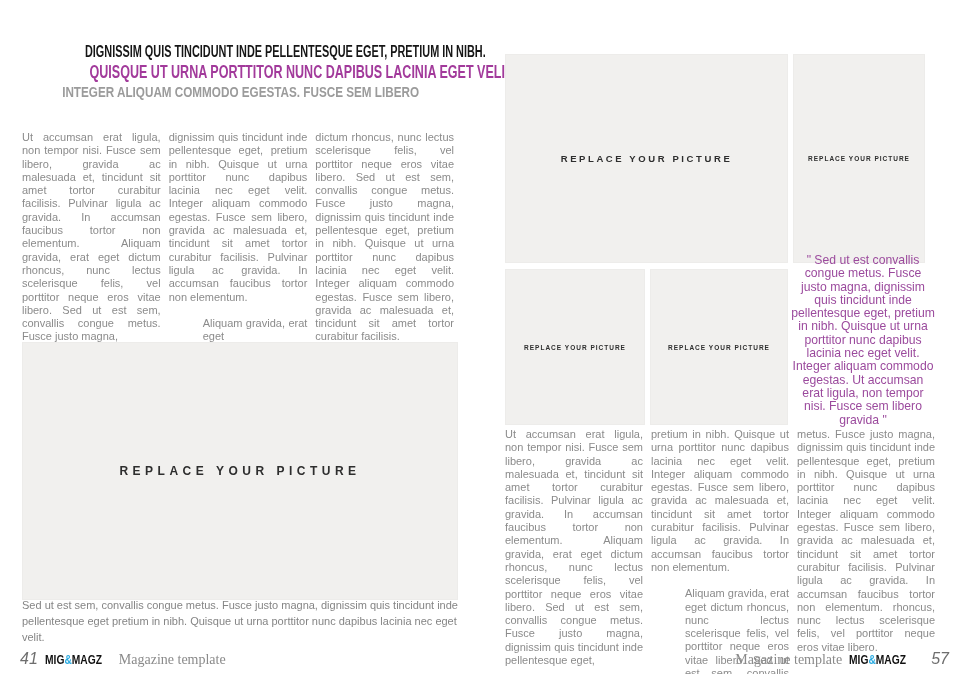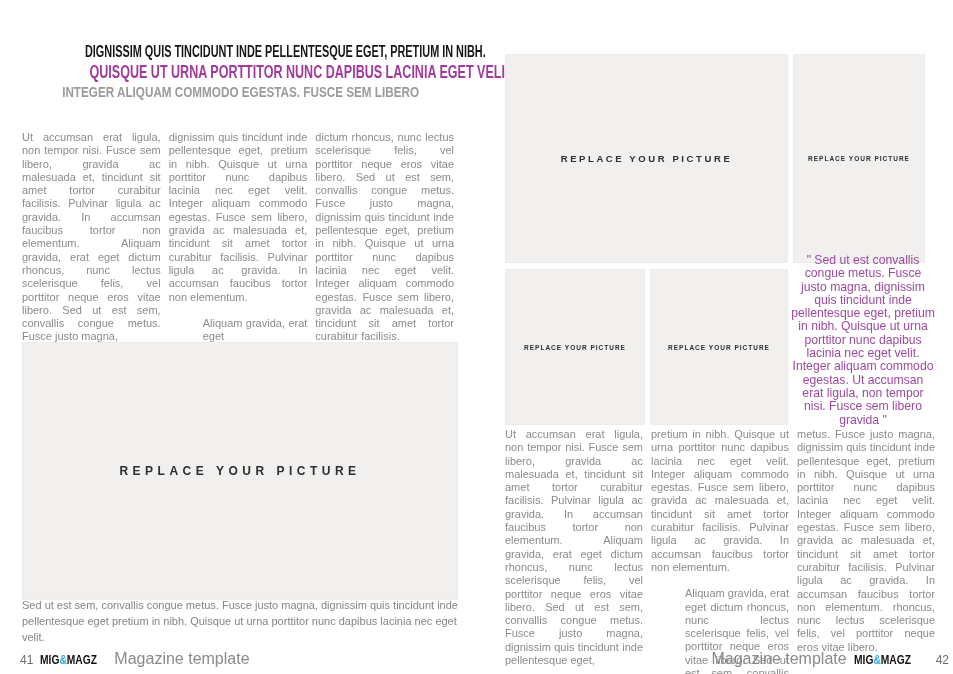--- a/index.html
+++ b/index.html
@@ -44,25 +44,25 @@
   }
   
   .caption{
     position:absolute;left:22px;top:597px;width:440px;margin:0;
     font-size:11px;line-height:16px;color:#858585;text-align:left;
   }
   
   .footer{position:absolute;top:650px;display:flex;align-items:baseline;gap:7px;}
   .footer-left{left:20px;}
   .footer-right{right:20px;}
-  .pagenum{font-size:12px;color:#6e6e6e;}
+  .pagenum{font-size:16px;color:#6e6e6e;font-style:italic;}
   .brand{font-size:13.5px;font-weight:700;color:#111;white-space:nowrap;display:inline-block;transform:scaleX(.76);transform-origin:left center;}
   .footer-right .brand{transform-origin:left center;}
   .brand .amp{color:#29abe2;}
-  .tagline{font-size:16px;color:#8a8a8a;}
+  .tagline{font-size:14px;color:#8a8a8a;font-family:Liberation Serif, serif;}
   .footer-left .tagline{margin-left:-8px;}
 </style>
 </head>
 <body>
 
 <div class="spread">
 
   <div>
 
     <header class="headline">
@@ -123,17 +123,17 @@
         <p>Aliquam gravida, erat eget dictum rhoncus, nunc lectus scelerisque felis, vel porttitor neque eros vitae libero. Sed ut est sem, convallis congue</p>
       </div>
       <div class="col">
         <p>metus. Fusce justo magna, dignissim quis tincidunt inde pellentesque eget, pretium in nibh. Quisque ut urna porttitor nunc dapibus lacinia nec eget velit. Integer aliquam commodo egestas. Fusce sem libero, gravida ac malesuada et, tincidunt sit amet tortor curabitur facilisis. Pulvinar ligula ac gravida. In accumsan faucibus tortor non elementum. rhoncus, nunc lectus scelerisque felis, vel porttitor neque eros vitae libero.</p>
       </div>
     </div>
 
     <footer class="footer footer-right">
       <span class="tagline">Magazine template</span>
       <span class="brand"><span>MIG</span><span class="amp">&amp;</span><span>MAGZ</span></span>
-      <span class="pagenum">42</span>
+      <span class="pagenum">57</span>
     </footer>
   </div>
 
 </div>
 
 </body></html>

